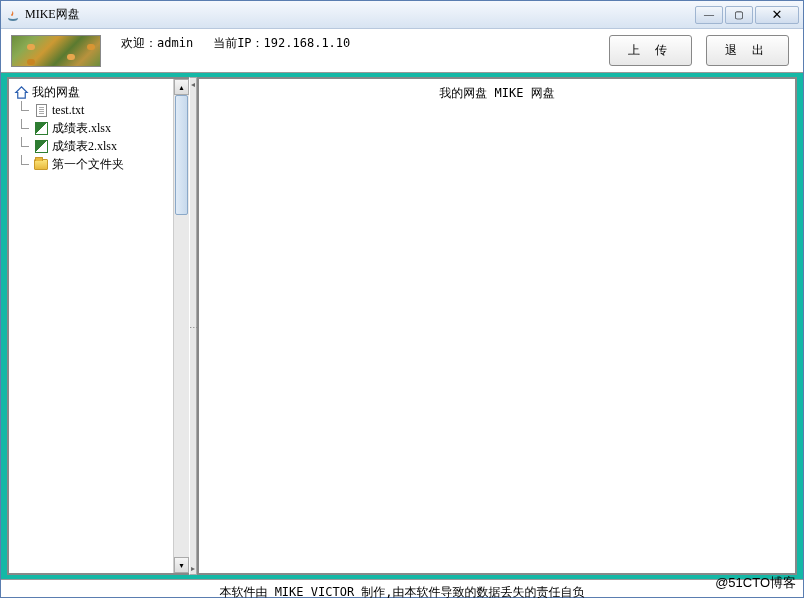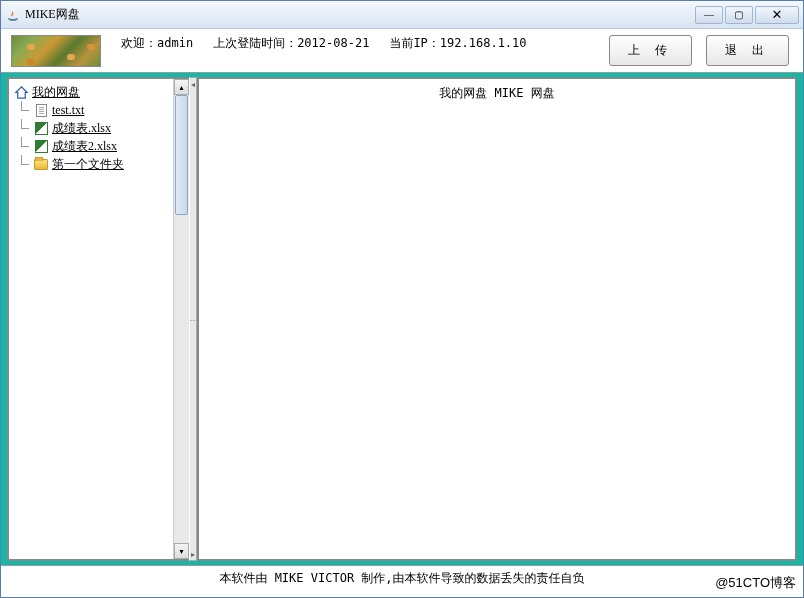--- a/index.html
+++ b/index.html
@@ -124,38 +124,37 @@
   padding: 6px;
   text-align: center;
   font-family: "SimSun", monospace;
 }
 .tree-node {
   display: flex; align-items: center;
   height: 18px;
   padding-left: 2px;
   cursor: pointer;
   white-space: nowrap;
-  text-decoration: underline;
 }
 .tree-node.child { padding-left: 22px; position: relative; }
 .tree-node.child::before {
   content:""; position:absolute; left:10px; top:0; bottom:50%; width:1px; background:#999;
 }
 .tree-node.child::after {
   content:""; position:absolute; left:10px; top:50%; width:8px; height:1px; background:#999;
 }
 .node-icon { width:16px; height:16px; margin-right:3px; display:inline-flex; align-items:center; justify-content:center; }
 .icon-home { color:#2b5fb0; }
 .icon-file { border:1px solid #888; background:#fff; width:11px; height:13px; position:relative; }
 .icon-file::after { content:""; position:absolute; top:2px; left:2px; right:2px; height:1px; background:#aaa; box-shadow: 0 2px 0 #aaa, 0 4px 0 #aaa, 0 6px 0 #aaa; }
 .icon-xlsx { background: linear-gradient(135deg,#2e7d32 50%,#fff 50%); border:1px solid #2e7d32; width:13px; height:13px; }
 .icon-folder { background: linear-gradient(to bottom,#fce47a,#e8b93d); border:1px solid #c99a2a; width:14px; height:11px; border-radius:1px; position:relative; }
 .icon-folder::before { content:""; position:absolute; top:-3px; left:0; width:6px; height:3px; background:#e8b93d; border:1px solid #c99a2a; border-bottom:none; border-radius:1px 1px 0 0; }
 .footer {
-  height: 32px;
+  height: 18px;
   background: #fff;
   border-top: 1px solid #999;
   text-align: center;
   font-family: "SimSun", monospace;
   padding-top: 4px;
 }
 .watermark {
   position: absolute;
   right: 8px;
   bottom: 6px;
@@ -182,23 +181,20 @@
       <div class="win-btn close">✕</div>
     </div>
   </div>
 
   <div class="header">
     <div class="banner"></div>
     <span class="info-text">
       <span>欢迎：</span><span>admin</span>
     </span>
     <span class="info-text">
-      <span>上次登陆时间：</span><span>2012-08-21</span>
-    </span>
-    <span class="info-text">
       <span>当前IP：</span><span>192.168.1.10</span>
     </span>
     <div class="btn-group">
       <button class="btn">上 传</button>
       <button class="btn">退  出</button>
     </div>
   </div>
 
   <div class="body">
     <div class="tree-panel">

